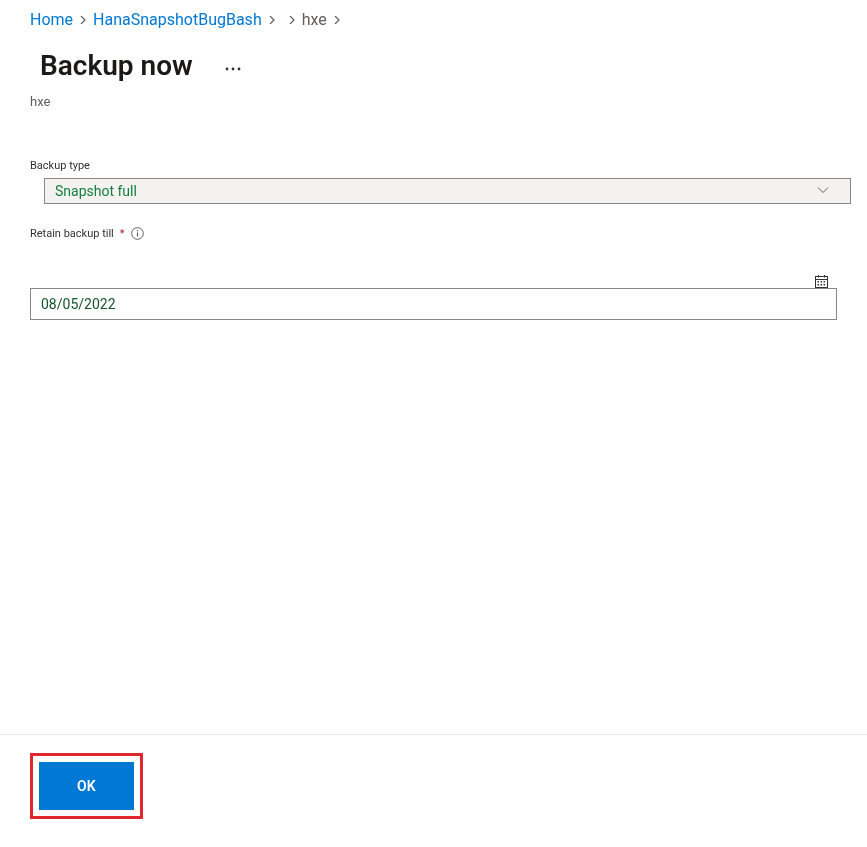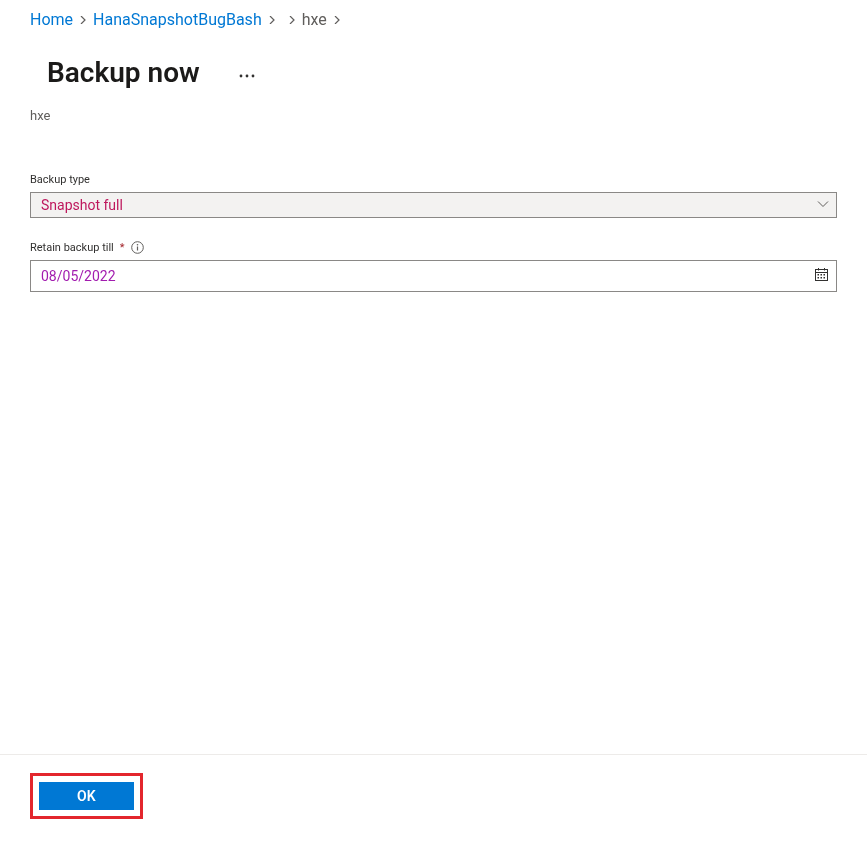--- a/index.html
+++ b/index.html
@@ -41,21 +41,21 @@
 
   
   .page-header {
     padding: 10px 30px 0 30px;
     display: flex;
     align-items: center;
   }
   .page-header h1 {
     font-size: 28px;
     font-weight: 600;
-    margin: 17px;
+    margin: 10px;
     color: #1b1a19;
   }
   .more-btn {
     margin-left: 18px;
     color: #323130;
     font-size: 16px;
     cursor: pointer;
     letter-spacing: 1px;
     line-height: 1;
     padding: 4px;
@@ -95,45 +95,47 @@
   .select-wrap, .date-wrap {
     position: relative;
     width: 100%;
   }
 
   .select {
     width: 100%;
     height: 26px;
     border: 1px solid #8a8886;
     background: #f3f2f1;
-    color: #be185d;
+    color: #15803d;
     padding: 0 30px 0 10px;
     font-size: 14px;
     display: flex;
     align-items: center;
     cursor: default;
+    margin-left: 14px;
   }
   .select .chev {
     position: absolute;
     right: 8px;
     top: 50%;
     transform: translateY(-50%);
     pointer-events: none;
   }
 
   .date-input {
     width: 100%;
     height: 32px;
     border: 1px solid #8a8886;
     background: #fff;
     padding: 0 30px 0 10px;
     font-size: 14px;
-    color: #a21caf;
+    color: #14532d;
     outline: none;
     font-family: inherit;
+    margin-top: 42px;
   }
   .date-wrap .cal-icon {
     position: absolute;
     right: 8px;
     top: 50%;
     transform: translateY(-50%);
     cursor: pointer;
   }
 
   
@@ -146,21 +148,21 @@
     border: 3px solid #e3262d;
     padding: 6px;
     display: inline-block;
   }
   .btn-primary {
     background: #0078d4;
     color: #fff;
     border: none;
     font-size: 14px;
     font-weight: 600;
-    padding: 6px 38px;
+    padding: 16px 38px;
     cursor: pointer;
     font-family: inherit;
   }
 </style>
 </head>
 <body>
 
 <nav class="breadcrumb">
   <a>Home</a>
   <span class="sep">

